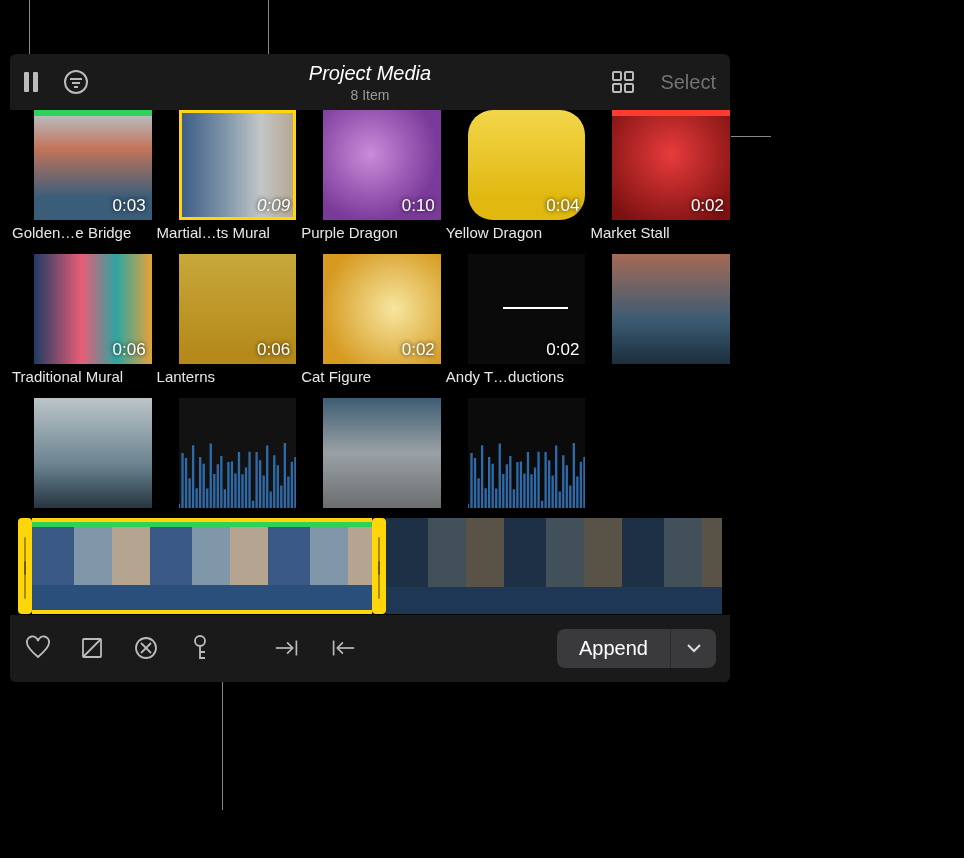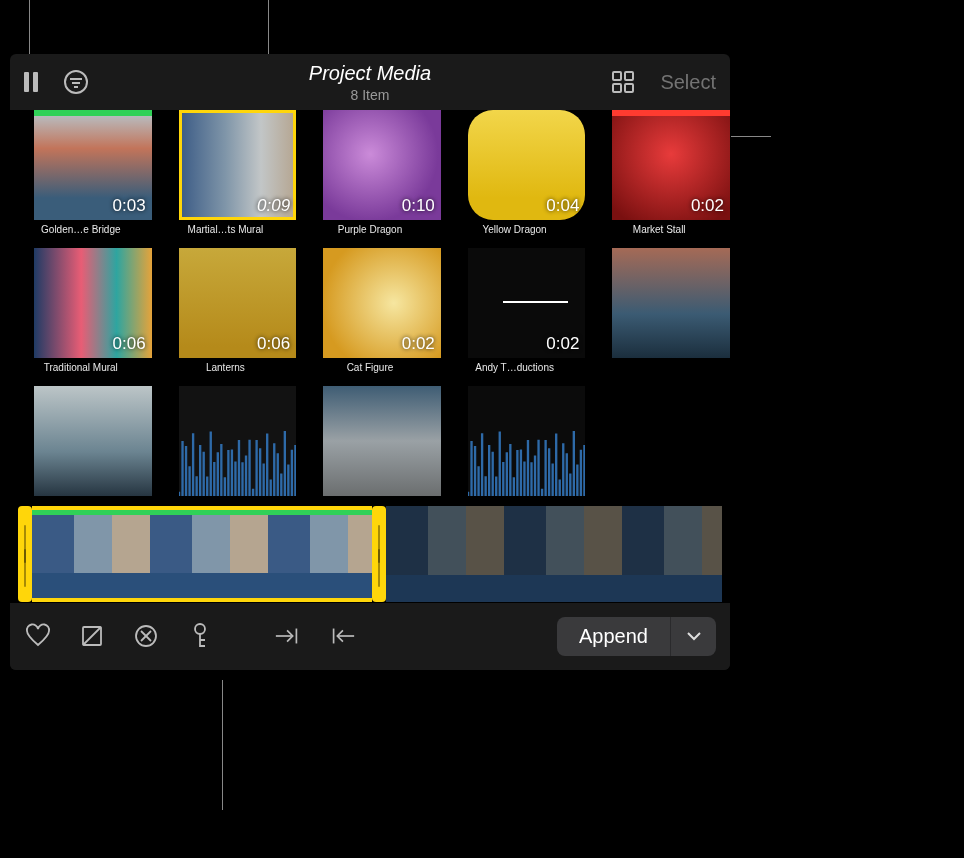--- a/index.html
+++ b/index.html
@@ -96,27 +96,26 @@
     .usage-bar.red { background: #ff3b30; }
     .duration {
       position: absolute;
       bottom: 4px; right: 6px;
       font-size: 17px;
       font-weight: 500;
       color: #fff;
       text-shadow: 0 0 4px rgba(0,0,0,.9);
     }
     .caption {
-      font-size: 10px;
+      font-size: 15px;
       color: #e8e8e8;
       padding: 4px 2px 10px 2px;
       white-space: nowrap;
       overflow: hidden;
       text-overflow: ellipsis;
-      text-align: center;
     }
     
     .t1 { background: linear-gradient(180deg,#b7c7cf 0%,#c2745a 35%,#3a5d7a 80%); }
     .t2 { background: linear-gradient(90deg,#3a5a85 0%,#8096a9 40%,#c2c6c7 70%,#b5a590 100%); font-style: italic; }
     .t3 { background: radial-gradient(circle at 40% 40%, #cb8bd9, #7a3a9a 70%); }
     .t4 { background: linear-gradient(180deg,#f2d64a,#e0b810 80%); border-radius: 25px; }
     .t5 { background: radial-gradient(circle at 50% 40%, #e83b3b, #7a1010 90%); }
     .t6 { background: linear-gradient(90deg,#1f3b65,#e85d75 40%,#2ea5a0 70%,#e6a33a 100%); }
     .t7 { background: linear-gradient(180deg,#c7a83a,#b58a1a 90%); }
     .t8 { background: linear-gradient(90deg,#dac9b0, #b7a290); }

